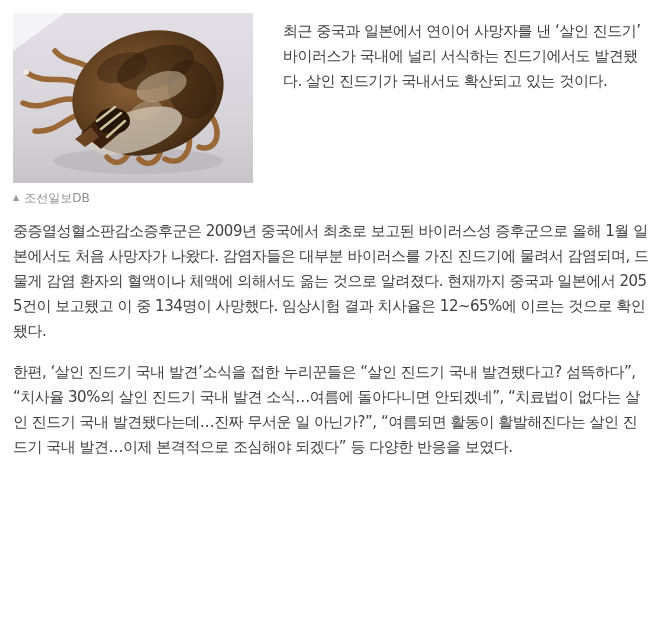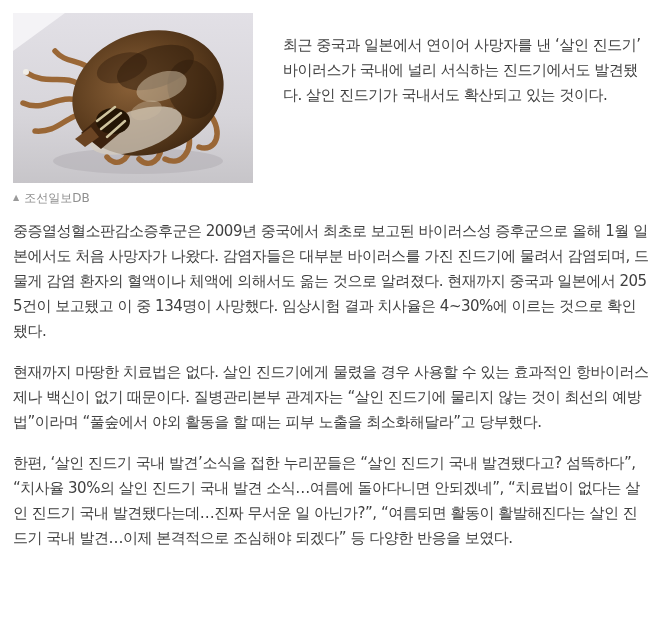--- a/index.html
+++ b/index.html
@@ -47,21 +47,21 @@
     font-size: 8px;
     color: #9a9a9a;
     line-height: 1;
   }
   .lead-text { flex: 1; min-width: 0; }
   p.para {
     margin: 0 0 19px 0;
     word-break: break-all;
     text-align: left;
   }
-  .lead-text p.para:first-child { margin-top: 20px; }
+  .lead-text p.para:first-child { margin-top: 6px; }
   .body-section { margin-top: 14px; }
   .body-section p.para { margin-bottom: 16px; }
 </style>
 </head>
 <body>
 
 <div class="page">
 
   <div class="top-section">
 
@@ -124,18 +124,17 @@
         <span>조선일보DB</span>
       </figcaption>
     </figure>
 
     <div class="lead-text">
       <p class="para">최근 중국과 일본에서 연이어 사망자를 낸 ‘살인 진드기’ 바이러스가 국내에 널리 서식하는 진드기에서도 발견됐다. 살인 진드기가 국내서도 확산되고 있는 것이다.</p>
     </div>
   </div>
 
   <div class="body-section">
-    <p class="para">중증열성혈소판감소증후군은 2009년 중국에서 최초로 보고된 바이러스성 증후군으로 올해 1월 일본에서도 처음 사망자가 나왔다. 감염자들은 대부분 바이러스를 가진 진드기에 물려서 감염되며, 드물게 감염 환자의 혈액이나 체액에 의해서도 옮는 것으로 알려졌다. 현재까지 중국과 일본에서 2055건이 보고됐고 이 중 134명이 사망했다. 임상시험 결과 치사율은 4~30%에 이르는 것으로 확인됐다.</p>
-    <p class="para">현재까지 마땅한 치료법은 없다. 살인 진드기에게 물렸을 경우 사용할 수 있는 효과적인 항바이러스제나 백신이 없기 때문이다. 질병관리본부 관계자는 “살인 진드기에 물리지 않는 것이 최선의 예방법”이라며 “풀숲에서 야외 활동을 할 때는 피부 노출을 최소화해달라”고 당부했다.</p>
+    <p class="para">중증열성혈소판감소증후군은 2009년 중국에서 최초로 보고된 바이러스성 증후군으로 올해 1월 일본에서도 처음 사망자가 나왔다. 감염자들은 대부분 바이러스를 가진 진드기에 물려서 감염되며, 드물게 감염 환자의 혈액이나 체액에 의해서도 옮는 것으로 알려졌다. 현재까지 중국과 일본에서 2055건이 보고됐고 이 중 134명이 사망했다. 임상시험 결과 치사율은 12~65%에 이르는 것으로 확인됐다.</p>
     <p class="para">한편, ‘살인 진드기 국내 발견’소식을 접한 누리꾼들은 “살인 진드기 국내 발견됐다고? 섬뜩하다”, “치사율 30%의 살인 진드기 국내 발견 소식…여름에 돌아다니면 안되겠네”, “치료법이 없다는 살인 진드기 국내 발견됐다는데…진짜 무서운 일 아닌가?”, “여름되면 활동이 활발해진다는 살인 진드기 국내 발견…이제 본격적으로 조심해야 되겠다” 등 다양한 반응을 보였다.</p>
   </div>
 
 </div>
 
 </body></html>

